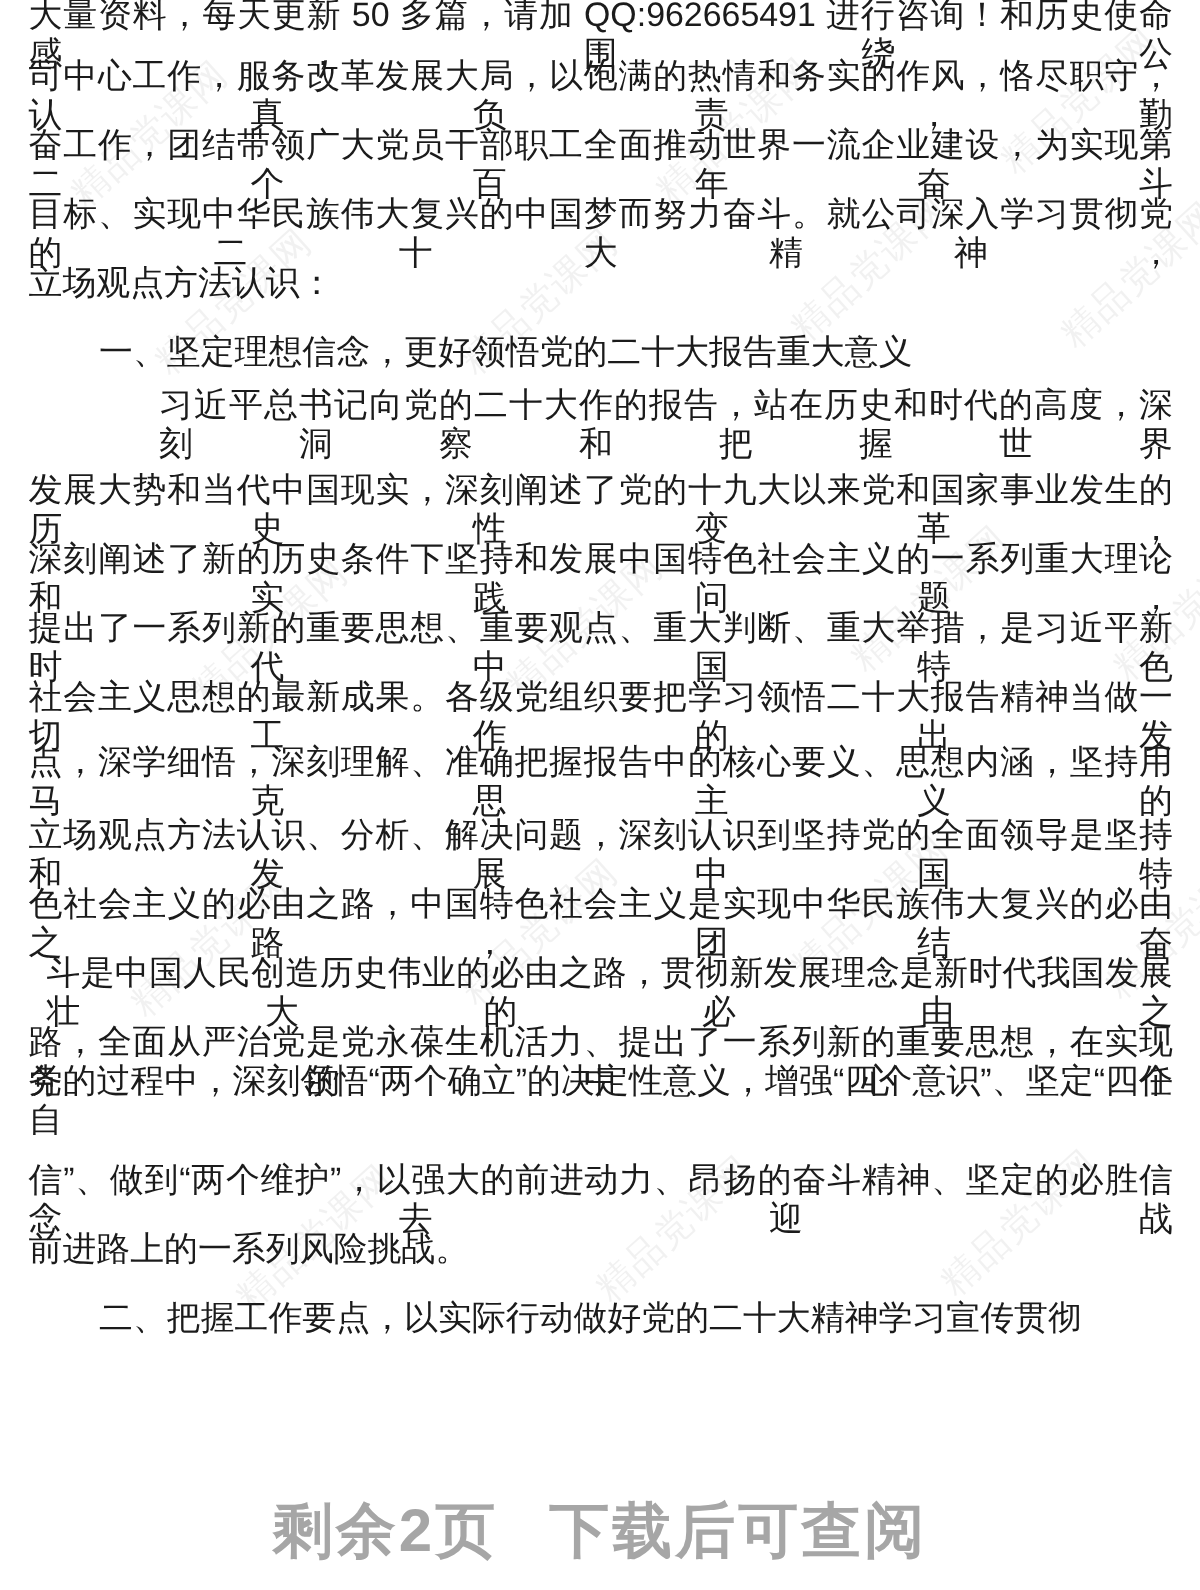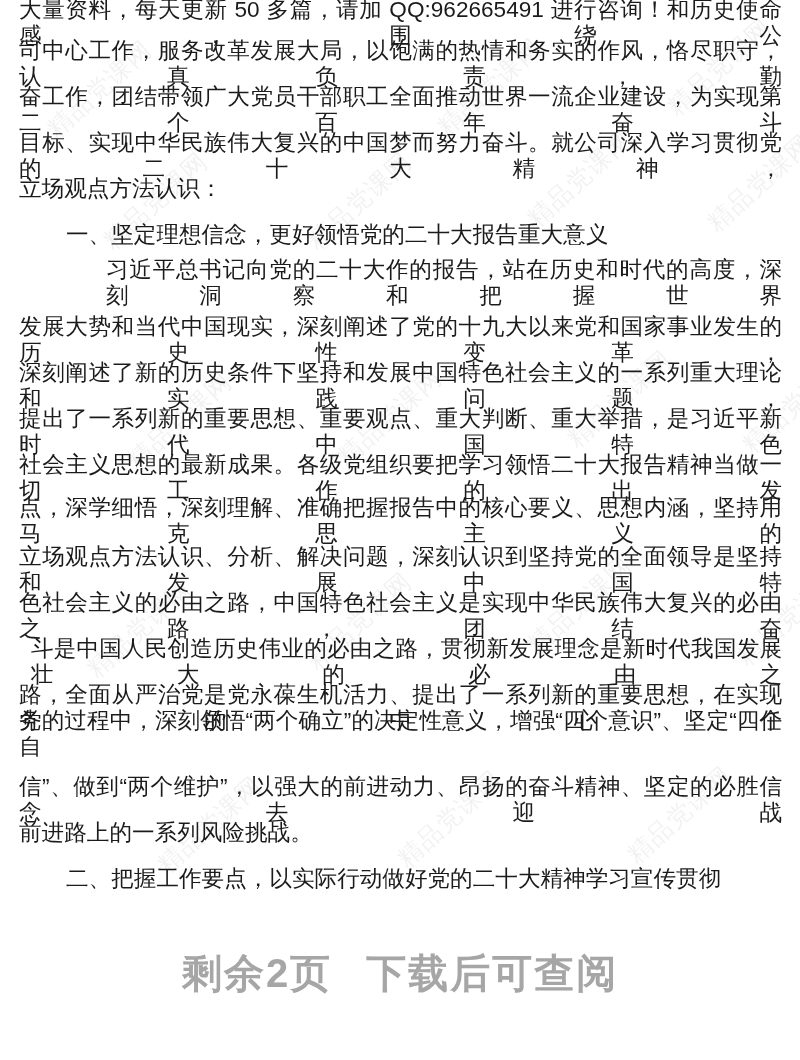--- a/index.html
+++ b/index.html
@@ -88,21 +88,21 @@
     color: #a6a6a6;
     font-size: 40px;
     font-weight: 700;
     letter-spacing: 2px;
     font-family: "Liberation Sans", "DejaVu Sans", sans-serif;
   }
   #paywall-banner .gap {
     display: inline-block;
     width: 34px;
   }
-  .bn-part { display: inline-block; }
+  .bn-part { display: inline-block; margin-top: 47px; }
 </style>
 </head>
 <body>
 
 <div id="page">
 
   <div id="watermark-layer">
       <div class="watermark" style="left: 96px; top: 232px; transform: rotate(-42deg);">精品党课网</div>
       <div class="watermark" style="left: 300px; top: 232px; transform: rotate(-42deg);">精品党课网</div>
       <div class="watermark" style="left: 520px; top: 210px; transform: rotate(-42deg);">精品党课网</div>

